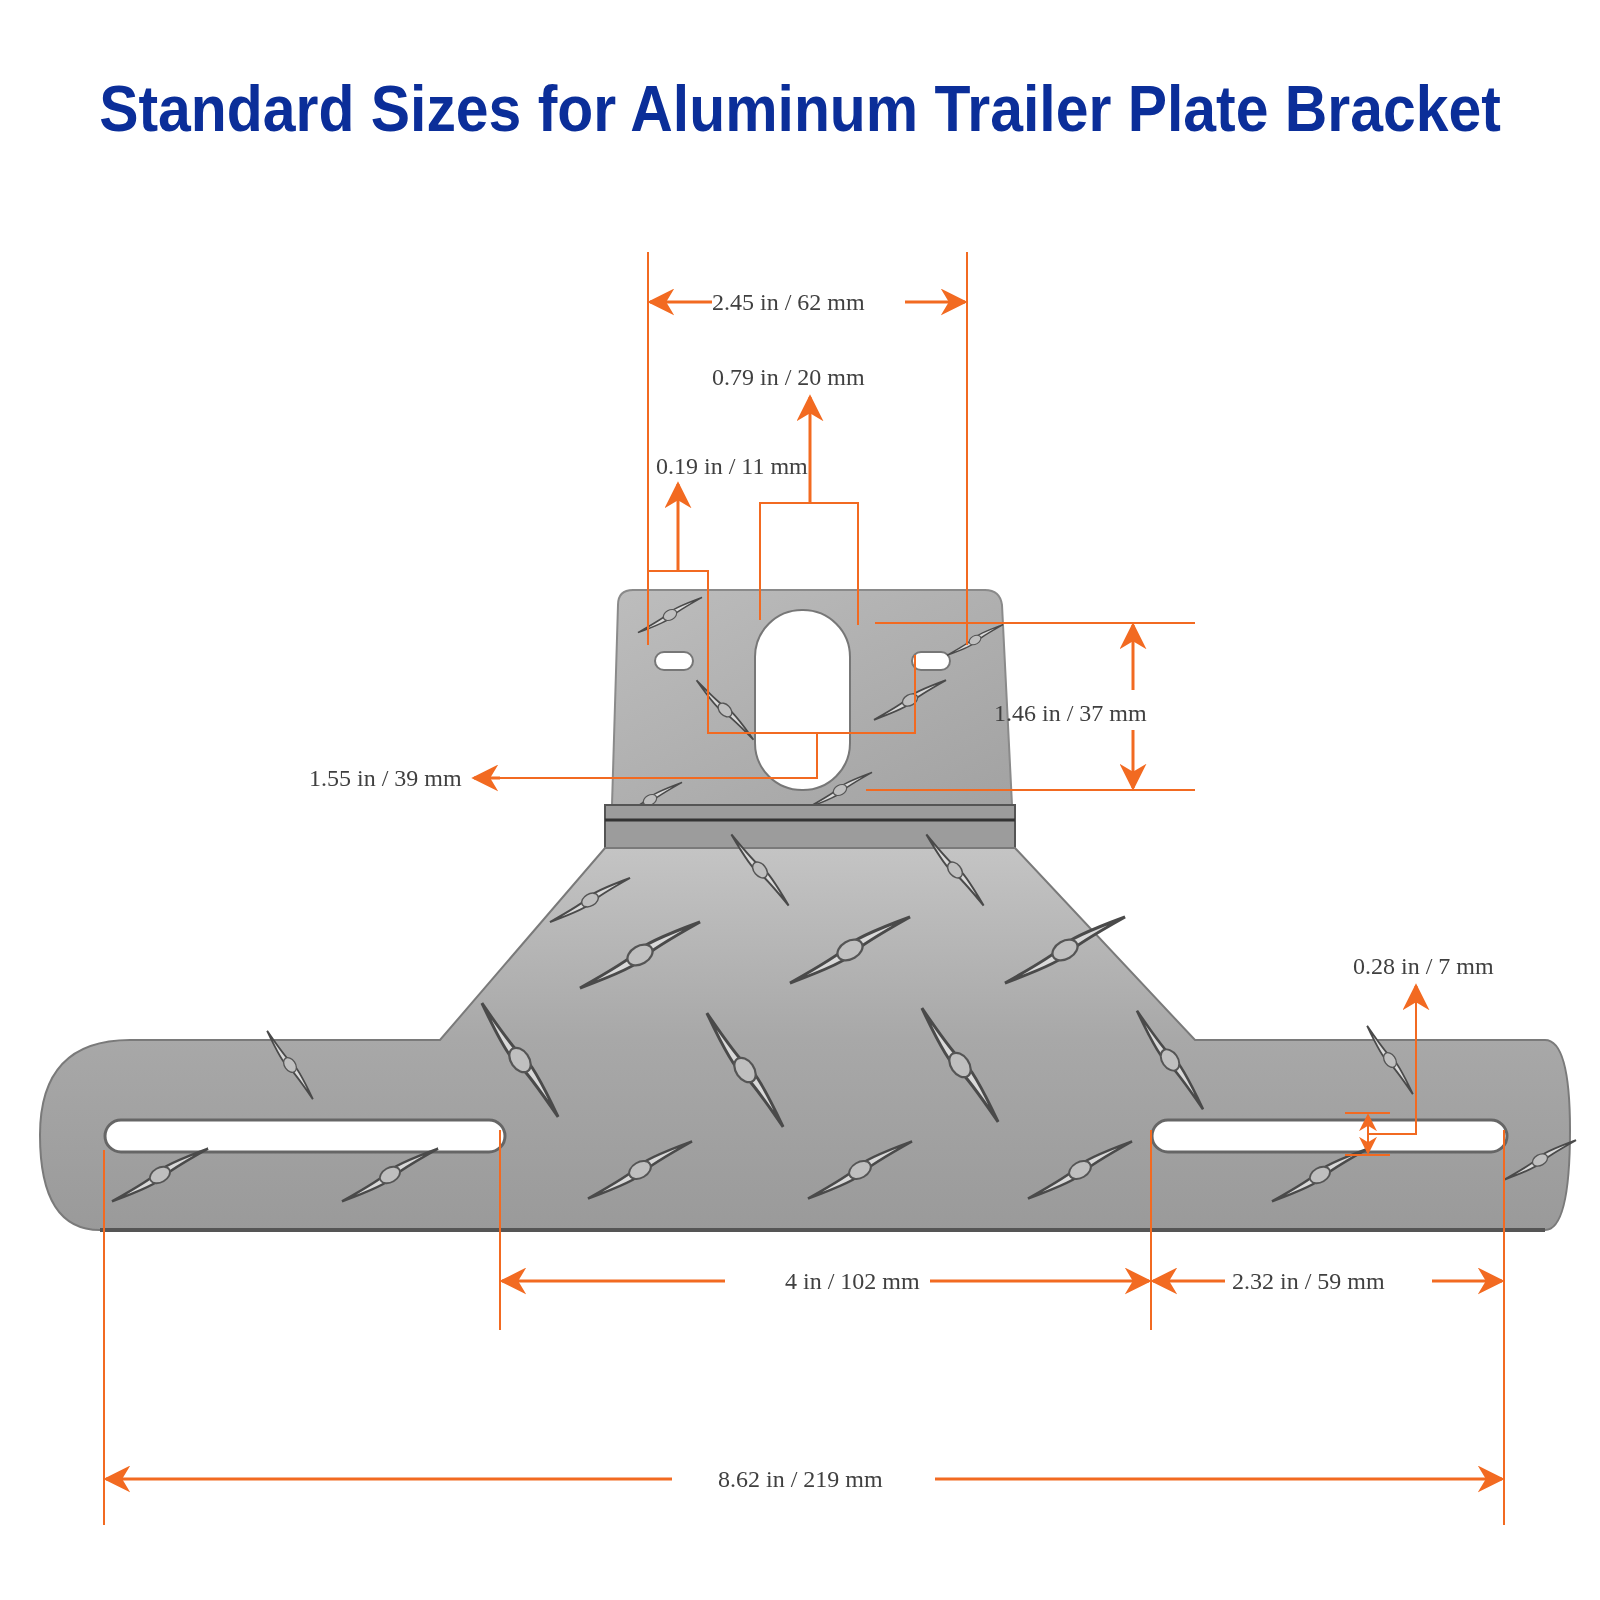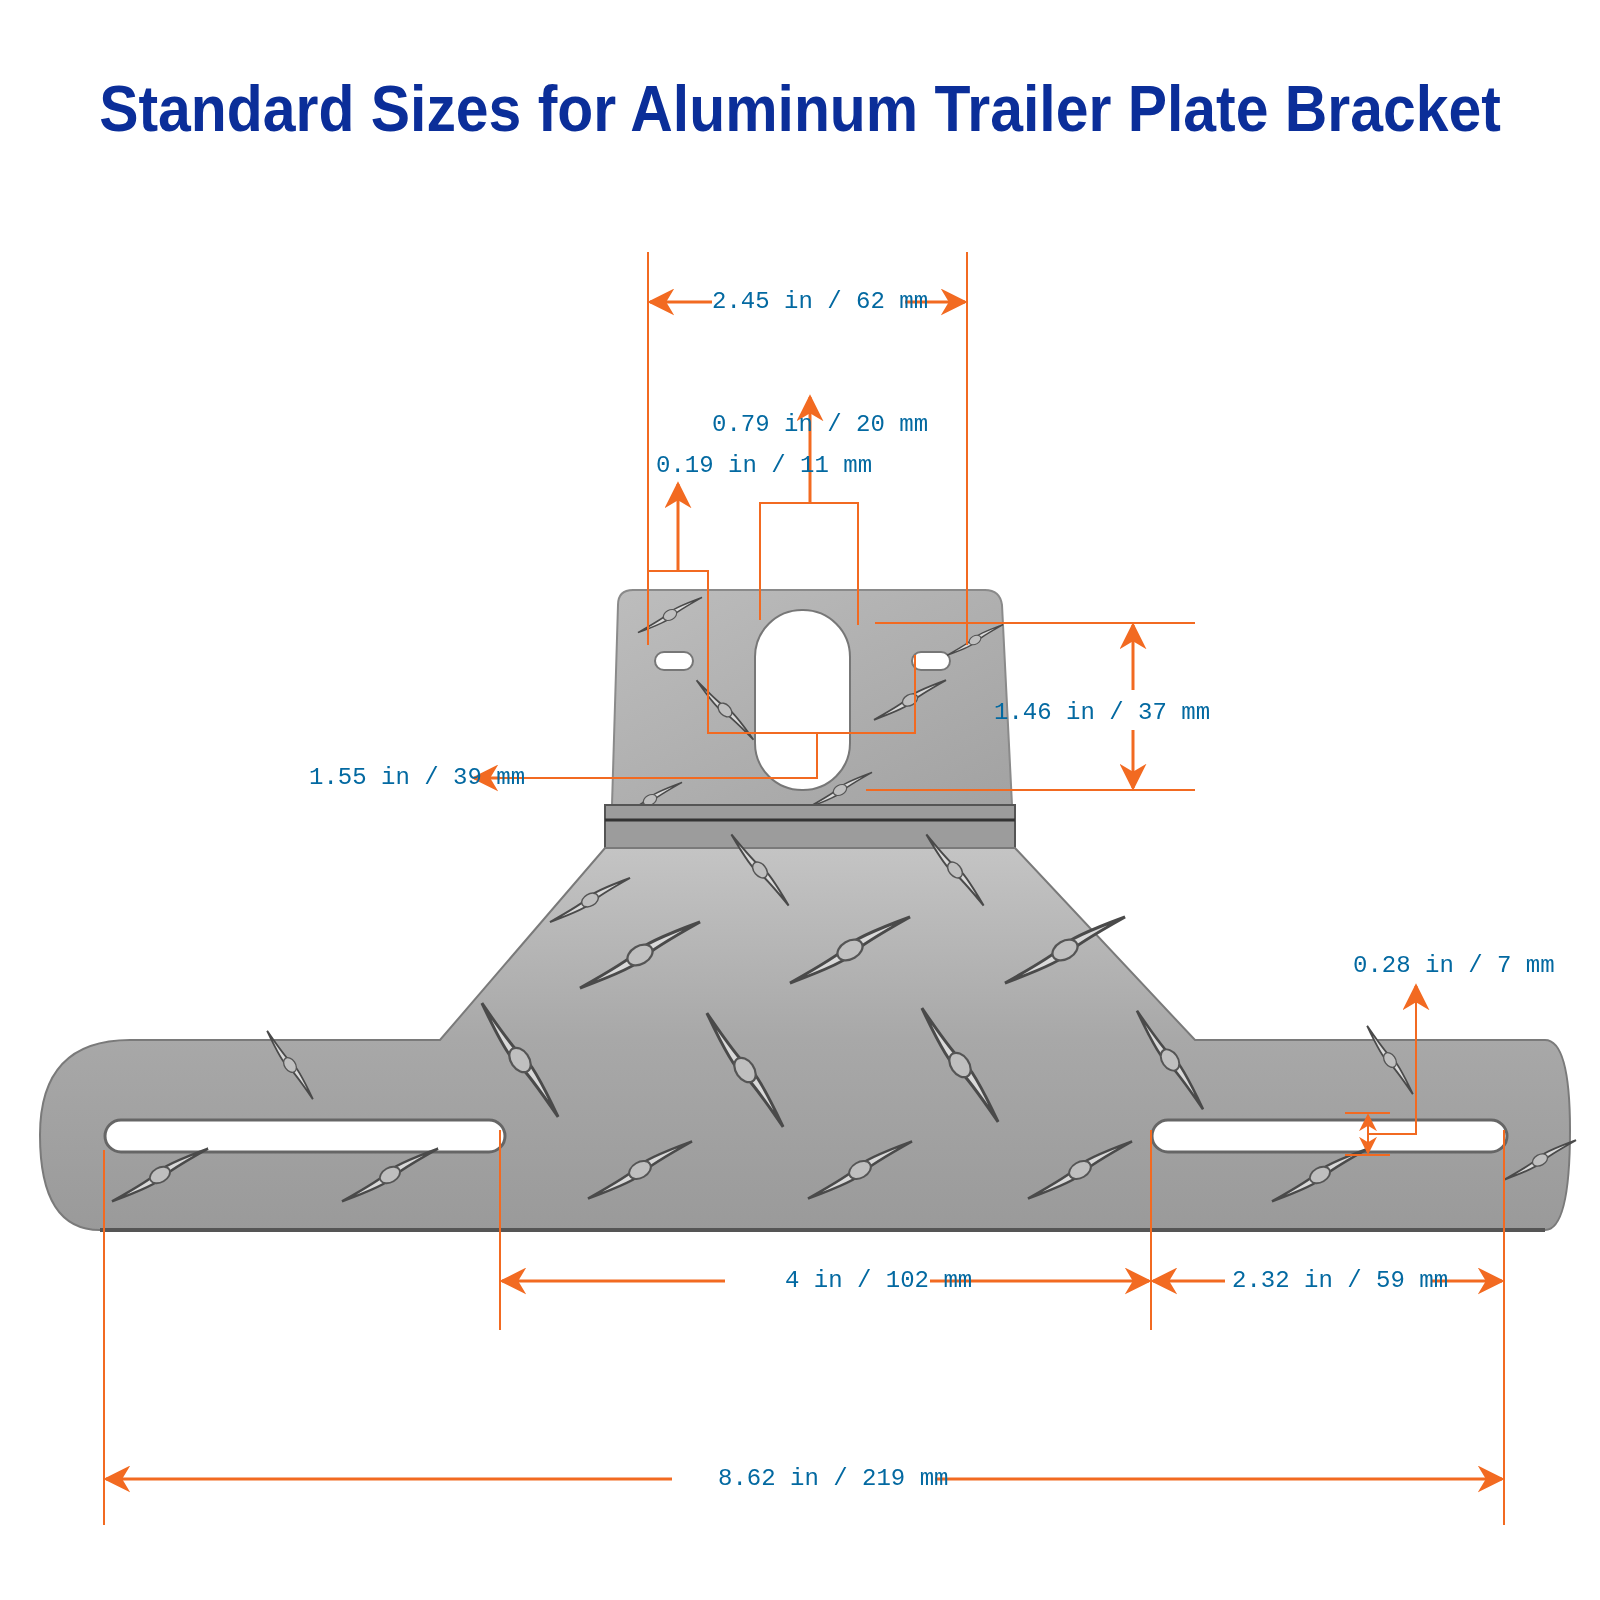--- a/index.html
+++ b/index.html
@@ -4,22 +4,22 @@
 <style>
   html, body { margin: 0; padding: 0; background: #ffffff; }
   body { width: 1600px; height: 1600px; position: relative; overflow: hidden; font-family: "Liberation Sans", sans-serif; }
   .title {
     position: absolute; left: 0; top: 72px; width: 1600px; text-align: center;
     font-family: "Liberation Sans", sans-serif; font-weight: bold; font-size: 64px;
     color: #0b2e99; letter-spacing: 0px; transform: scaleX(0.92); transform-origin: center;
   }
   svg.diagram { position: absolute; left: 0; top: 0; }
   .dim-label {
-    position: absolute; font-family: Liberation Mono, monospace; font-size: 24px;
-    color: #0369a1; white-space: nowrap; background: transparent; line-height: 28px;
+    position: absolute; font-family: Liberation Serif, serif; font-size: 24px;
+    color: #404040; white-space: nowrap; background: transparent; line-height: 28px;
   }
 </style>
 </head>
 <body>
 
 <div class="title">Standard Sizes for Aluminum Trailer Plate Bracket</div>
 
 <svg class="diagram" width="1600" height="1600" viewBox="0 0 1600 1600" xmlns="http://www.w3.org/2000/svg">
   <defs>
     <linearGradient id="metalGrad" x1="0" y1="0" x2="0" y2="1">
@@ -126,20 +126,20 @@
 
     <line x1="1225" y1="1281" x2="1153" y2="1281" marker-end="url(#arr)" stroke-width="3"></line>
     <line x1="1432" y1="1281" x2="1502" y2="1281" marker-end="url(#arr)" stroke-width="3"></line>
 
     <line x1="672" y1="1479" x2="106" y2="1479" marker-end="url(#arr)" stroke-width="3"></line>
     <line x1="935" y1="1479" x2="1502" y2="1479" marker-end="url(#arr)" stroke-width="3"></line>
   </g>
 </svg>
 
 <div class="dim-label" style="left:712px; top:288px;">2.45 in / 62 mm</div>
-<div class="dim-label" style="left:712px; top:363px;margin-top:48px;">0.79 in / 20 mm</div>
+<div class="dim-label" style="left:712px; top:363px;">0.79 in / 20 mm</div>
 <div class="dim-label" style="left:656px; top:452px;">0.19 in / 11 mm</div>
 <div class="dim-label" style="left:994px; top:699px;">1.46 in / 37 mm</div>
 <div class="dim-label" style="left:265px; top:764px;margin-left:44px;">1.55 in / 39 mm</div>
 <div class="dim-label" style="left:1329px; top:952px;margin-left:24px;">0.28 in / 7 mm</div>
 <div class="dim-label" style="left:785px; top:1267px;">4 in / 102 mm</div>
 <div class="dim-label" style="left:1232px; top:1267px;text-align:center;">2.32 in / 59 mm</div>
 <div class="dim-label" style="left:702px; top:1465px;margin-left:16px;">8.62 in / 219 mm</div>
 
 </body></html>

